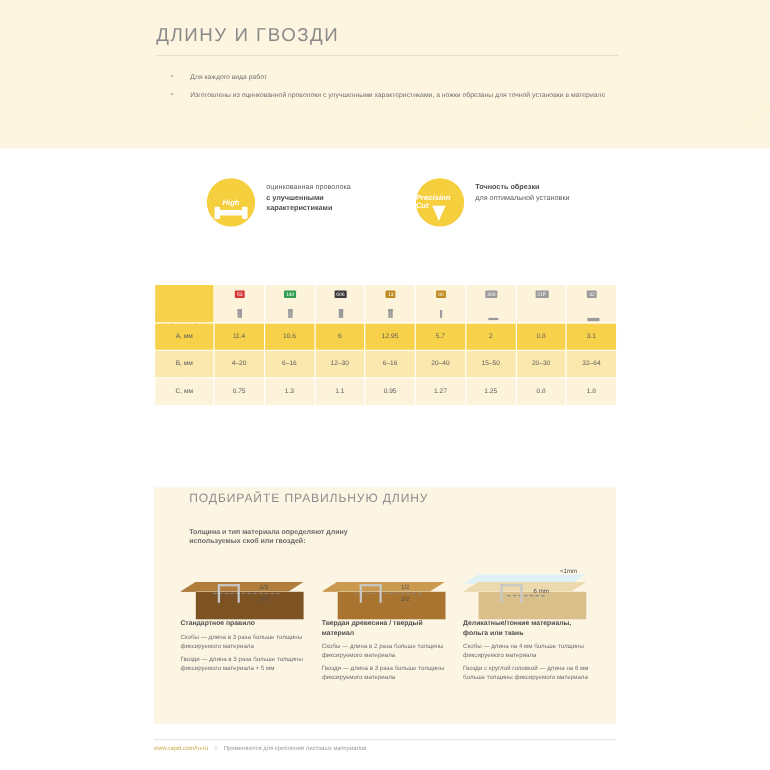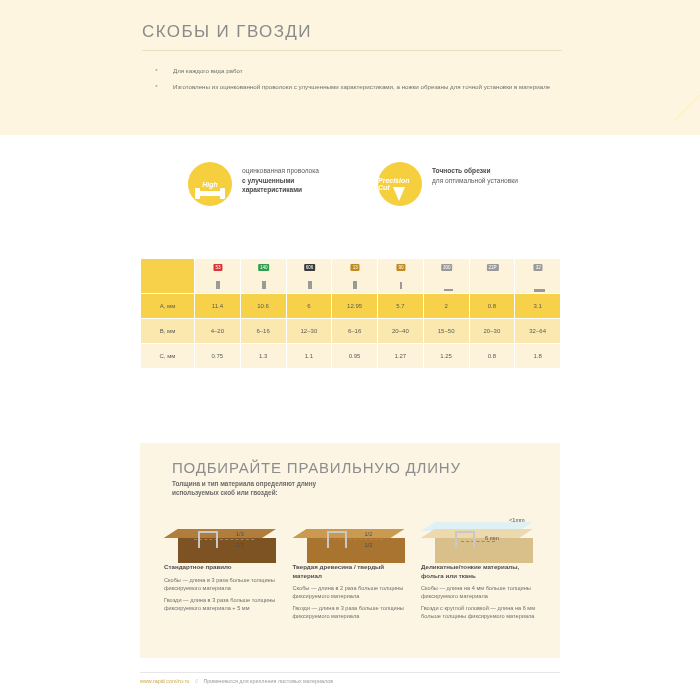--- a/index.html
+++ b/index.html
@@ -296,22 +296,22 @@
     position: absolute;
     left: 140px;
     top: 443px;
     width: 420px;
     height: 215px;
     background: #fdf5e4;
   }
   .panel-title {
     position: absolute;
     left: 32px;
-    top: 16px;
-    font-size: 15px;
+    top: 4px;
+    font-size: 11px;
     letter-spacing: 0.8px;
     color: #8d8d8d;
   }
   .panel-sub {
     position: absolute;
     left: 32px;
     top: 36px;
     width: 250px;
     font-size: 6.4px;
     line-height: 9px;
@@ -439,21 +439,21 @@
   }
   .footer .url { color: #c9a84a; }
   .footer .sep { color: #cfcfcf; margin: 0 4px; }
 </style>
 </head>
 <body>
 
 <div class="page">
 
   <div class="banner">
-    <div class="banner-title">СКОБЫ И ГВОЗДИ</div>
+    <div class="banner-title">ДЛИНУ И ГВОЗДИ</div>
     <div class="banner-rule"></div>
     <div class="bullets">
       <div class="bullet">Для каждого вида работ</div>
       <div class="bullet">Изготовлены из оцинкованной проволоки с улучшенными характеристиками, а ножки обрезаны для точной установки в материале</div>
     </div>
     <div class="corner-fold"></div>
     <div class="corner-fold2"></div>
   </div>
 
   <div class="features">

